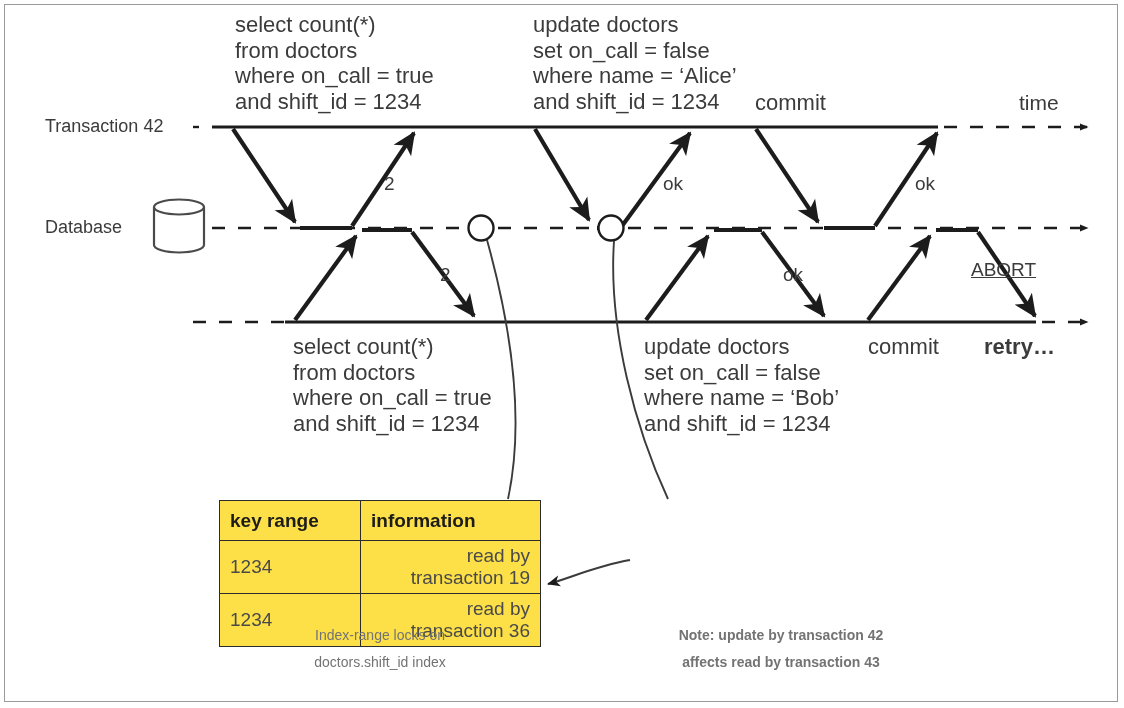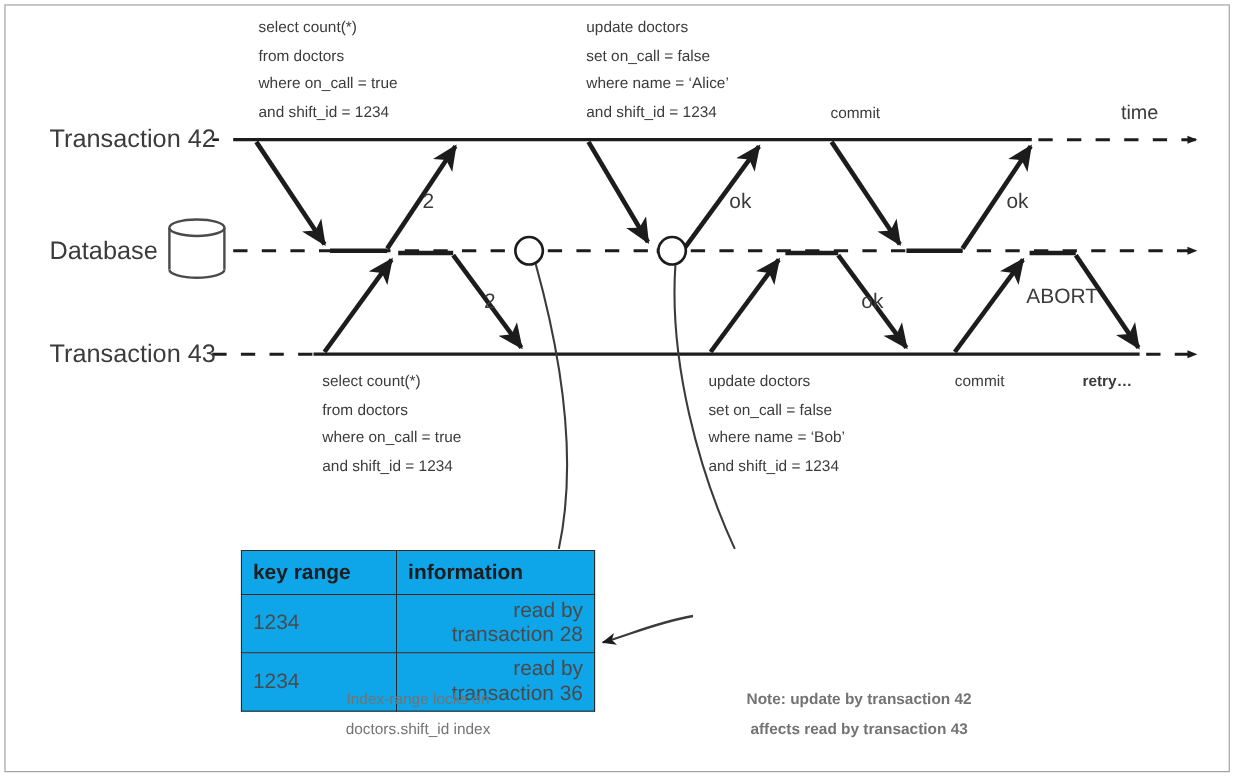--- a/index.html
+++ b/index.html
@@ -37,26 +37,26 @@
   }
   .txt {
     position: absolute;
     color: #3b3b3b;
     font-size: 19.5px;
     line-height: 25.5px;
     white-space: pre;
     font-family: "Liberation Sans", sans-serif;
   }
   .lane-label {
-    font-size: 23px;
+    font-size: 18px;
     color: #3b3b3b;
     white-space: nowrap;
   }
   .sql-block {
-    font-size: 14px;
+    font-size: 22px;
     line-height: 25.5px;
     color: #3b3b3b;
   }
   .msg-label {
     font-size: 19px;
     color: #3b3b3b;
   }
   .caption {
     font-size: 14px;
     line-height: 27px;
@@ -68,21 +68,21 @@
     position: absolute;
     border-collapse: collapse;
     background: #ffffff;
     font-size: 19px;
     color: #4a4a4a;
   }
   table.box td, table.box th {
     border: 1.6px solid #2b2b2b;
     padding: 4px 10px;
     font-weight: normal;
-    background: #0ea5e9;
+    background: #fde047;
   }
   table.box th {
     font-weight: bold;
     color: #1c1c1c;
   }
   .hdr-blank { border: 1.6px solid #2b2b2b; }
   .rowlabel { font-weight: bold; color: #1c1c1c; }
   .right { text-align: right; }
   .left { text-align: left; }
   
@@ -185,23 +185,22 @@
 
   <svg style="position:absolute;left:150px;top:196px;width:58px;height:60px;" viewBox="0 0 58 60">
     <path d="M4,11 L4,49" stroke="#4a4a4a" stroke-width="2.2" fill="none"></path>
     <path d="M54,11 L54,49" stroke="#4a4a4a" stroke-width="2.2" fill="none"></path>
     <ellipse cx="29" cy="11" rx="25" ry="7.5" fill="#ffffff" stroke="#4a4a4a" stroke-width="2.2"></ellipse>
     <path d="M4,49 A25,7.5 0 0 0 54,49" fill="#ffffff" stroke="#4a4a4a" stroke-width="2.2"></path>
   </svg>
 
   <div class="txt lane-label" style="left:45px; top:114px;">Transaction 42</div>
   <div class="txt lane-label" style="left:45px; top:215px;text-align:center;">Database</div>
-  <div class="txt lane-label" style="left:45px; top:309px;">Transaction 43</div>
-
-  <div class="txt" style="left:1019px; top:90px; font-size:18px;">time</div>
+
+  <div class="txt" style="left:1019px; top:90px; font-size:21px;">time</div>
 
   <div class="txt sql-block" style="left:235px; top:12px;">select count(*)
 from doctors
 where on_call = true
 and shift_id = 1234</div>
   <div class="txt sql-block" style="left:533px; top:12px;">update doctors
 set on_call = false
 where name = ‘Alice’
 and shift_id = 1234</div>
   <div class="txt sql-block" style="left:755px; top:90px;">commit</div>
@@ -216,33 +215,33 @@
 and shift_id = 1234</div>
   <div class="txt sql-block" style="left:644px; top:334px;">update doctors
 set on_call = false
 where name = ‘Bob’
 and shift_id = 1234</div>
   <div class="txt sql-block" style="left:868px; top:334px;">commit</div>
   <div class="txt sql-block" style="left:984px; top:334px;font-weight:bold;">retry…</div>
 
   <div class="txt msg-label" style="left:440px; top:262px;">2</div>
   <div class="txt msg-label" style="left:783px; top:262px;">ok</div>
-  <div class="txt msg-label" style="left:933px; top:257px;">ABORT</div>
+  <div class="txt msg-label" style="left:971px; top:257px;text-decoration:underline;">ABORT</div>
 
   <table class="box" id="locks-table">
     <thead>
       <tr>
         <th class="left" style="width:120px;">key range</th>
         <th class="left">information</th>
       </tr>
     </thead>
     <tbody>
       <tr>
         <td class="left">1234</td>
-        <td class="right">read by transaction 28</td>
+        <td class="right">read by transaction 19</td>
       </tr>
       <tr>
         <td class="left">1234</td>
         <td class="right">read by transaction 36</td>
       </tr>
     </tbody>
   </table>
 
 
   <div class="txt caption" style="left:219px; top:622px; width:322px;">Index-range locks on

